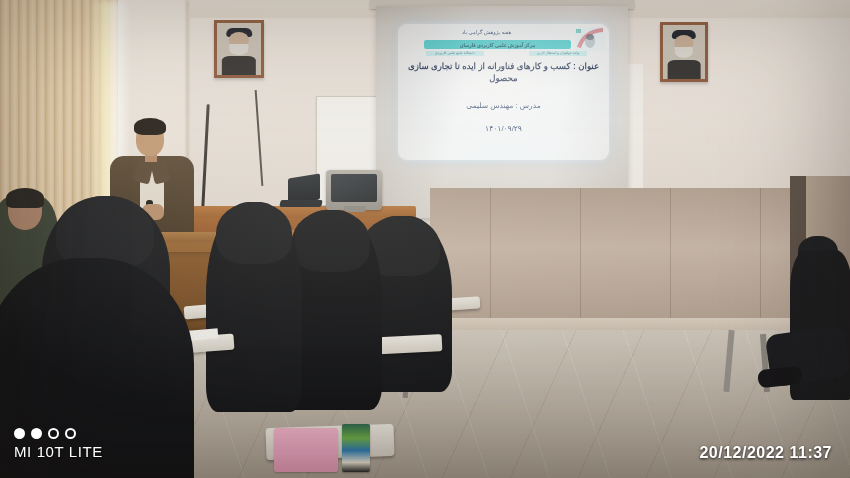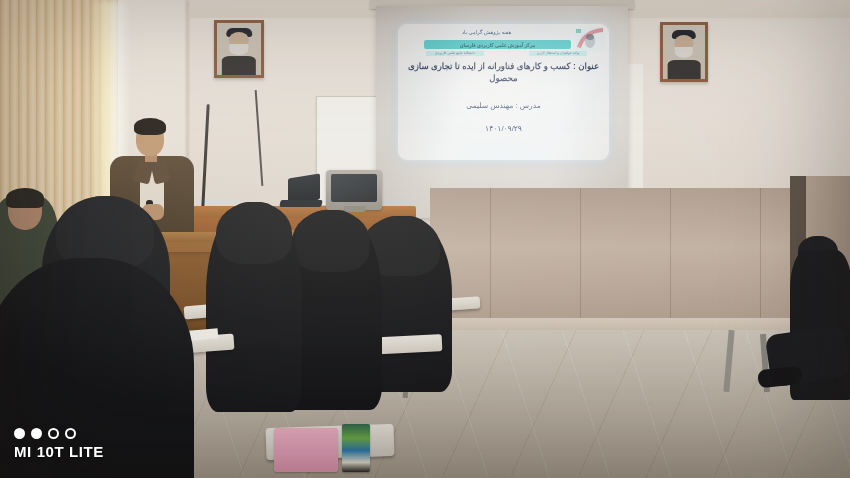--- a/index.html
+++ b/index.html
@@ -209,21 +209,21 @@
       linear-gradient(180deg, rgba(255,248,230,.06), rgba(20,15,10,.10));
     mix-blend-mode:normal;}
   #vignette{left:0;top:0;width:850px;height:478px;pointer-events:none;
     box-shadow:inset 0 0 120px rgba(25,18,12,.35);}
 
   
   #wm-brand{left:14px;top:428px;color:#fff;}
   #wm-dots{display:flex;gap:6px;margin-bottom:4px;}
   .dot{width:11px;height:11px;border-radius:50%;border:2px solid #fff;box-sizing:border-box;}
   .dot.filled{background:#fff;}
-  #wm-name{font-size:15px;font-weight:bold;letter-spacing:.6px;
+  #wm-name{font-size:15px;font-weight:normal;letter-spacing:.6px;
     text-shadow:0 1px 2px rgba(0,0,0,.8);}
   #wm-time{right:18px;top:444px;position:absolute;color:#fff;font-size:16px;font-weight:bold;
     letter-spacing:.5px;text-shadow:0 1px 3px rgba(0,0,0,.85);}
 </style>
 </head>
 <body>
 
 <div id="photo">
 
   <div class="lyr" id="upper-wall"></div>
@@ -374,14 +374,15 @@
 
   <div class="lyr" id="wm-brand">
     <div id="wm-dots">
       <div class="dot filled"></div>
       <div class="dot filled"></div>
       <div class="dot"></div>
       <div class="dot"></div>
     </div>
     <div id="wm-name">MI 10T LITE</div>
   </div>
+  <div id="wm-time">20/12/2022  11:37</div>
 
 </div>
 
 </body></html>

